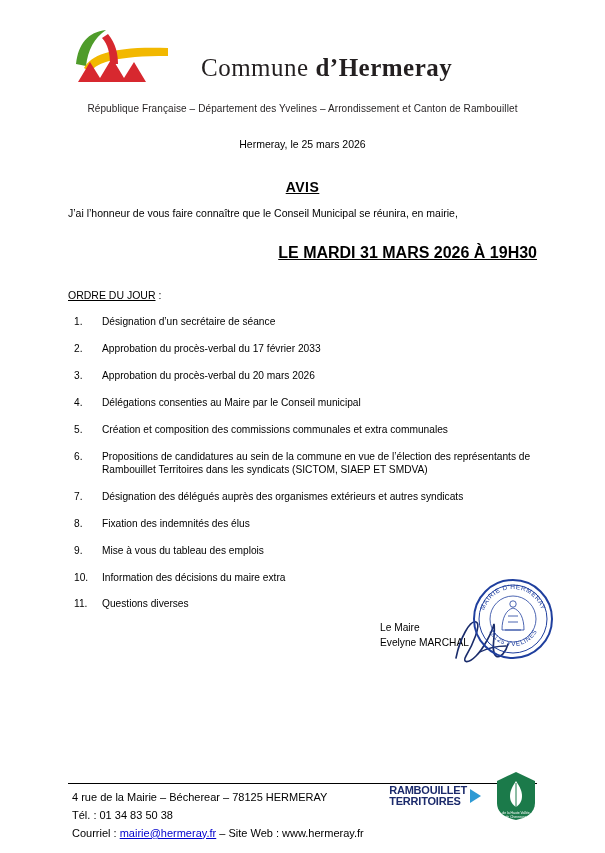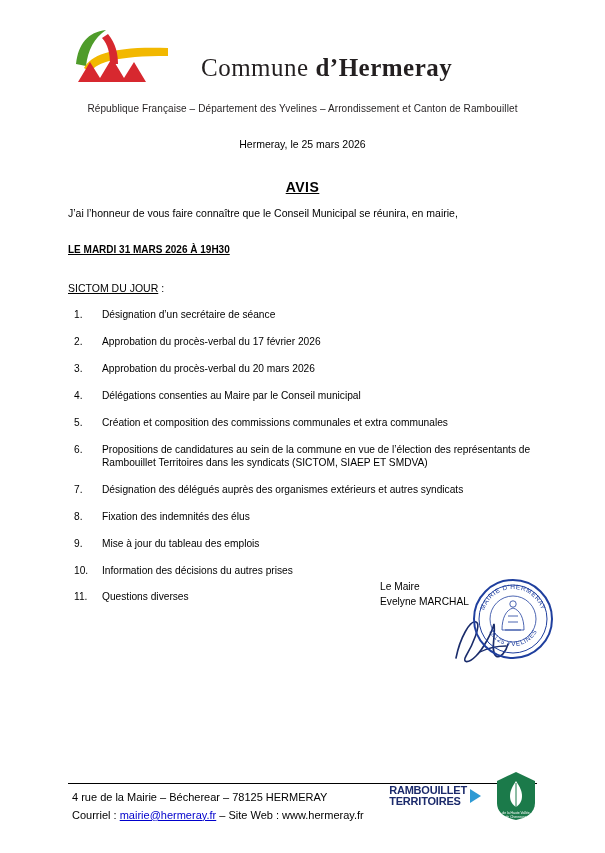--- a/index.html
+++ b/index.html
@@ -75,23 +75,23 @@
     font-size: 14px;
     text-decoration: underline;
     margin-top: 29px;
     letter-spacing: 0.5px;
   }
   .intro {
     font-size: 10.5px;
     margin-top: 12px;
   }
   .meeting {
-    text-align: left;
+    text-align: right;
     font-weight: bold;
-    font-size: 10px;
+    font-size: 16px;
     text-decoration: underline;
     margin-top: 25px;
   }
   .agenda-title {
     font-size: 10.5px;
     margin-top: 27px;
   }
   .agenda-title span.u { text-decoration: underline; }
 
   ol.agenda {
@@ -112,21 +112,21 @@
     top: 0;
     width: 22px;
     text-align: left;
   }
   ol.agenda li.two-line { margin-bottom: 13px; }
 
   
   .signature {
     position: absolute;
     left: 380px;
-    top: 580px;
+    top: 621px;
     font-size: 10.2px;
     line-height: 1.45;
   }
   .sig-scribble {
     position: absolute;
     left: 450px;
     top: 612px;
     width: 90px;
     height: 58px;
   }
@@ -218,33 +218,33 @@
       </div>
     </div>
     <div class="subtitle">République Française – Département des Yvelines – Arrondissement et Canton de Rambouillet</div>
   </div>
 
   <div class="body">
     <div class="date-line">Hermeray, le 25 mars 2026</div>
     <div class="avis">AVIS</div>
     <div class="intro">J’ai l’honneur de vous faire connaître que le Conseil Municipal se réunira, en mairie,</div>
     <div class="meeting">LE MARDI 31 MARS 2026 À 19H30</div>
-    <div class="agenda-title"><span class="u">SICTOM DU JOUR</span><span> :</span></div>
+    <div class="agenda-title"><span class="u">ORDRE DU JOUR</span><span> :</span></div>
 
     <ol class="agenda">
       <li><span class="num">1.</span><span>Désignation d’un secrétaire de séance</span></li>
-      <li><span class="num">2.</span><span>Approbation du procès-verbal du 17 février 2026</span></li>
+      <li><span class="num">2.</span><span>Approbation du procès-verbal du 17 février 2033</span></li>
       <li><span class="num">3.</span><span>Approbation du procès-verbal du 20 mars 2026</span></li>
       <li><span class="num">4.</span><span>Délégations consenties au Maire par le Conseil municipal</span></li>
       <li><span class="num">5.</span><span>Création et composition des commissions communales et extra communales</span></li>
       <li class="two-line"><span class="num">6.</span><span>Propositions de candidatures au sein de la commune en vue de l’élection des représentants de Rambouillet Territoires dans les syndicats (SICTOM, SIAEP ET SMDVA)</span></li>
       <li><span class="num">7.</span><span>Désignation des délégués auprès des organismes extérieurs et autres syndicats</span></li>
       <li><span class="num">8.</span><span>Fixation des indemnités des élus</span></li>
-      <li><span class="num">9.</span><span>Mise à jour du tableau des emplois</span></li>
-      <li><span class="num">10.</span><span>Information des décisions du autres prises</span></li>
+      <li><span class="num">9.</span><span>Mise à vous du tableau des emplois</span></li>
+      <li><span class="num">10.</span><span>Information des décisions du maire extra</span></li>
       <li><span class="num">11.</span><span>Questions diverses</span></li>
     </ol>
   </div>
 
   <div class="signature">
     <div>Le Maire</div>
     <div>Evelyne MARCHAL</div>
   </div>
 
   <div class="sig-scribble">
@@ -275,20 +275,21 @@
         <path d="M33 52 L49 52"></path>
         <path d="M36 44 L46 44 M36 38 L46 38"></path>
       </g>
     </svg>
   </div>
 
   <div class="footer">
     <div class="footer-rule"></div>
     <div class="footer-text">
       <div>4 rue de la Mairie – Bécherear – 78125 HERMERAY</div>
+      <div>Tél. : 01 34 83 50 38</div>
       <div>
         <span>Courriel :</span>
         <a href="#">mairie@hermeray.fr</a><span> – Site Web : </span><span>www.hermeray.fr</span>
       </div>
     </div>
 
     <div class="footer-logos">
       <div class="rt-logo">
         <div class="rt-lines">
           <div class="rt1">RAMBOUILLET</div>

